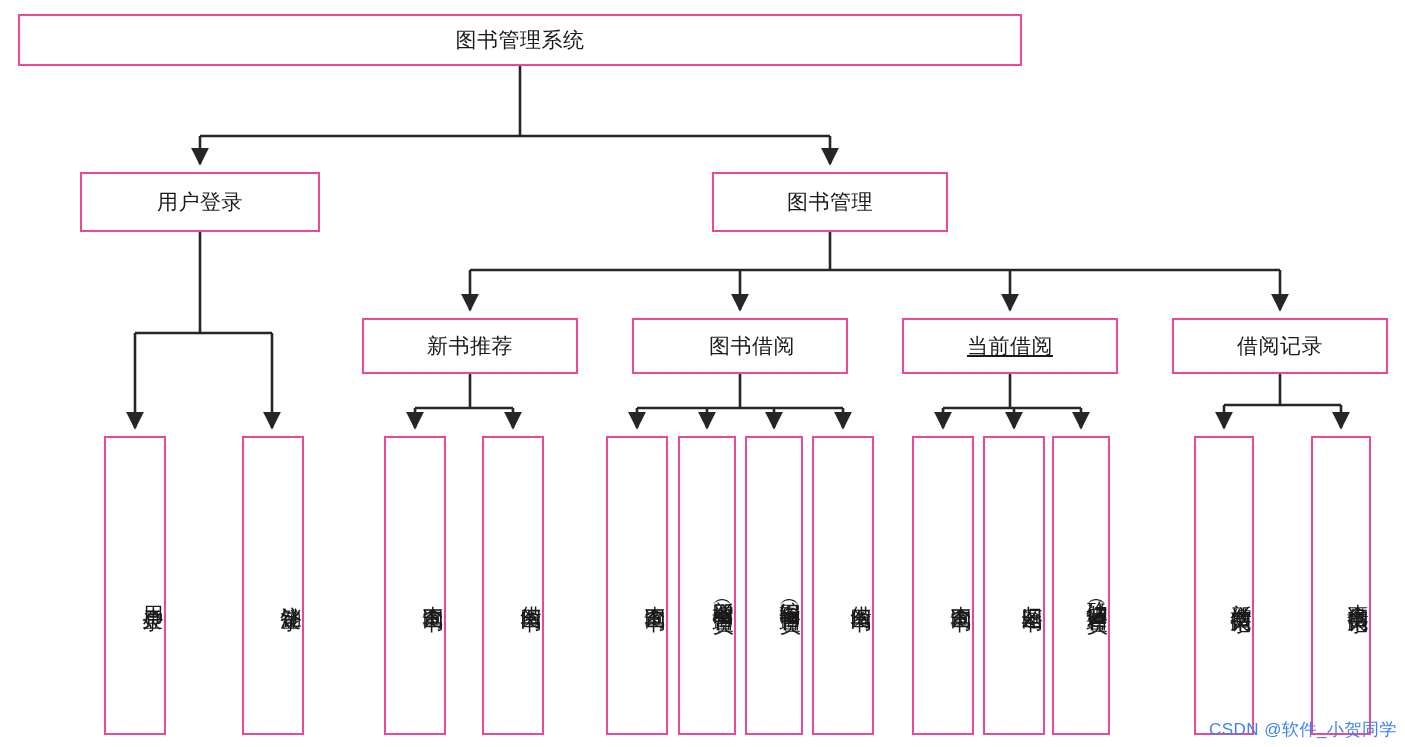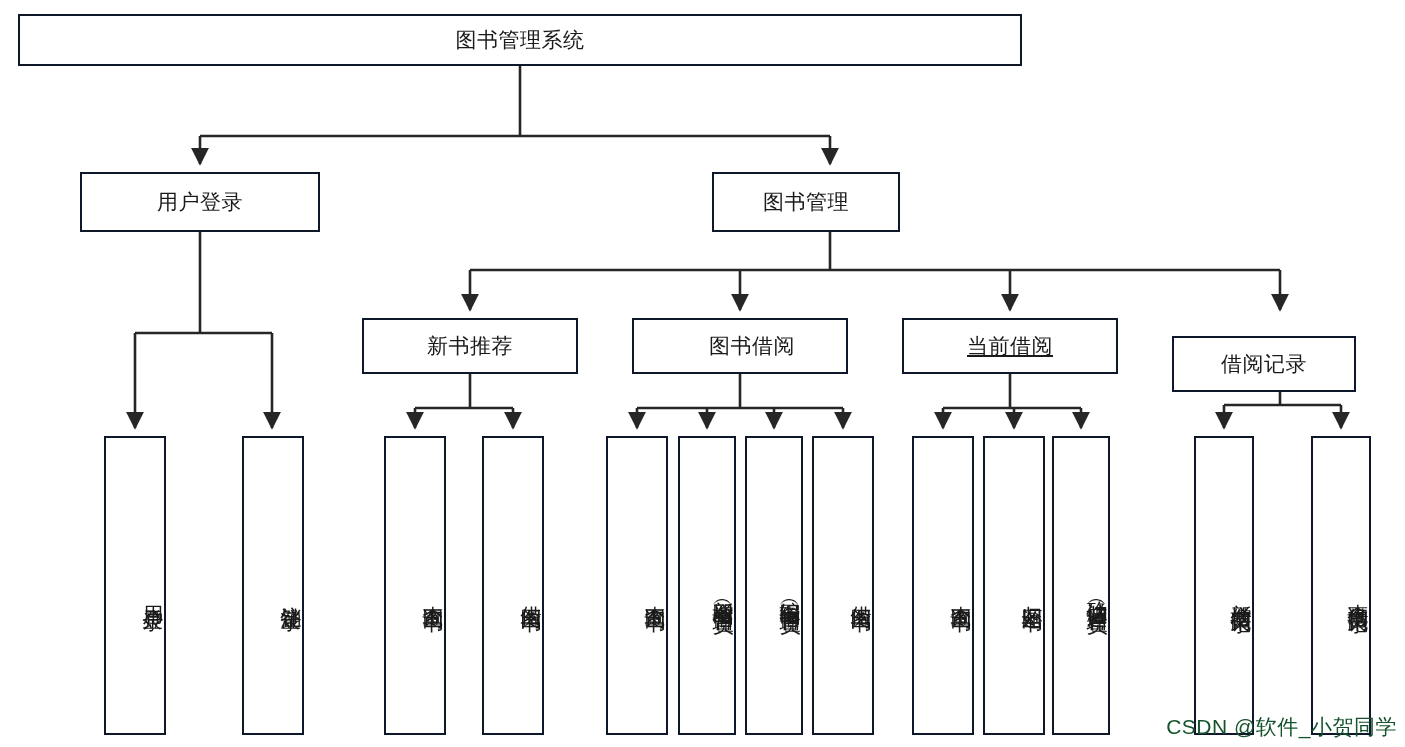--- a/index.html
+++ b/index.html
@@ -22,21 +22,21 @@
     left: 0;
     top: 0;
     width: 1405px;
     height: 747px;
     pointer-events: none;
   }
   .node {
     position: absolute;
     box-sizing: border-box;
     background: #ffffff;
-    border: 2px solid #0f172a;
+    border: 2px solid #ec4899;
     display: flex;
     align-items: center;
     justify-content: center;
     color: #1a1a1a;
   }
   .node.horiz {
     font-size: 21px;
     letter-spacing: 0.5px;
   }
   .node.vert {
@@ -51,22 +51,22 @@
   }
   .node.vert span {
     writing-mode: vertical-rl;
     text-orientation: upright;
     white-space: nowrap;
   }
   .watermark {
     position: absolute;
     right: 8px;
     bottom: 6px;
-    font-size: 21px;
-    color: #14532d;
+    font-size: 17px;
+    color: #3b82f6;
     letter-spacing: 0.5px;
     white-space: nowrap;
   }
 </style>
 </head>
 <body>
 
 <div id="canvas">
 
   <svg class="edges" viewBox="0 0 1405 747" xmlns="http://www.w3.org/2000/svg">
@@ -119,34 +119,34 @@
     </g>
   </svg>
 
   <div class="node horiz" style="left:18px; top:14px; width:1004px; height:52px;">
     <span>图书管理系统</span>
   </div>
 
   <div class="node horiz" style="left:80px; top:172px; width:240px; height:60px;">
     <span>用户登录</span>
   </div>
-  <div class="node horiz" style="left:712px; top:172px; width:188px; height:60px;">
+  <div class="node horiz" style="left:712px; top:172px; width:236px; height:60px;">
     <span>图书管理</span>
   </div>
 
   <div class="node horiz" style="left:362px; top:318px; width:216px; height:56px;">
     <span>新书推荐</span>
   </div>
   <div class="node horiz" style="left:632px; top:318px; width:216px; height:56px;padding-left:24px;">
     <span>图书借阅</span>
   </div>
   <div class="node horiz" style="left:902px; top:318px; width:216px; height:56px;text-decoration:underline;">
     <span>当前借阅</span>
   </div>
-  <div class="node horiz" style="left:1172px; top:336px; width:184px; height:56px;">
+  <div class="node horiz" style="left:1172px; top:318px; width:216px; height:56px;">
     <span>借阅记录</span>
   </div>
 
   <div class="node vert" style="left:104px; top:436px; width:62px; height:299px;">
     <span>用户登录</span>
   </div>
   <div class="node vert" style="left:242px; top:436px; width:62px; height:299px;">
     <span>注销登录</span>
   </div>
   <div class="node vert" style="left:384px; top:436px; width:62px; height:299px;">

